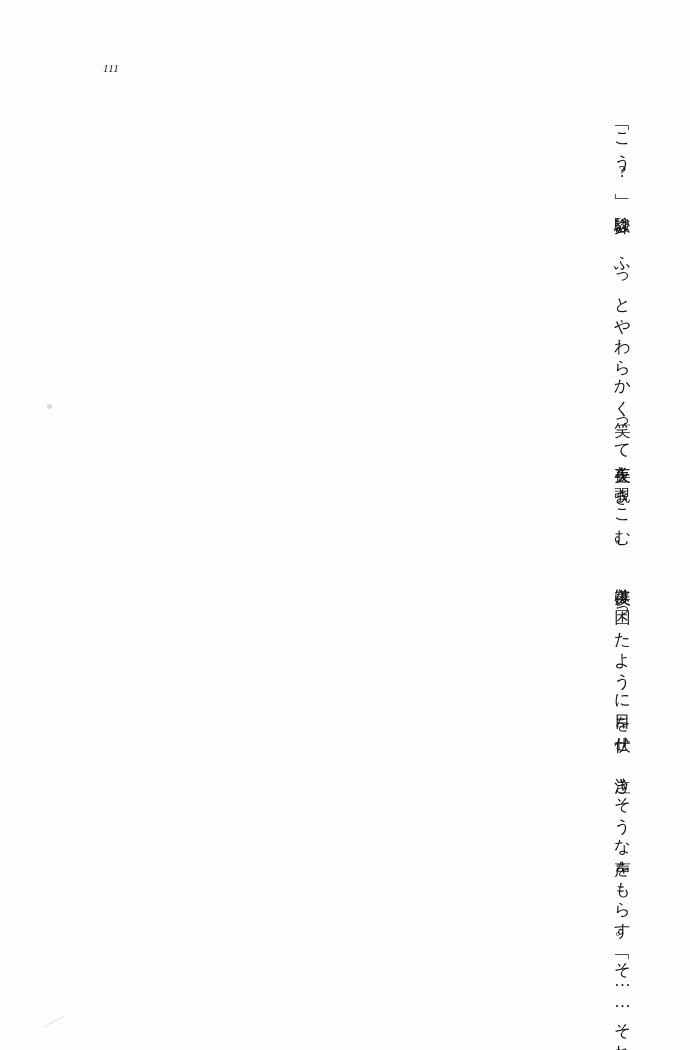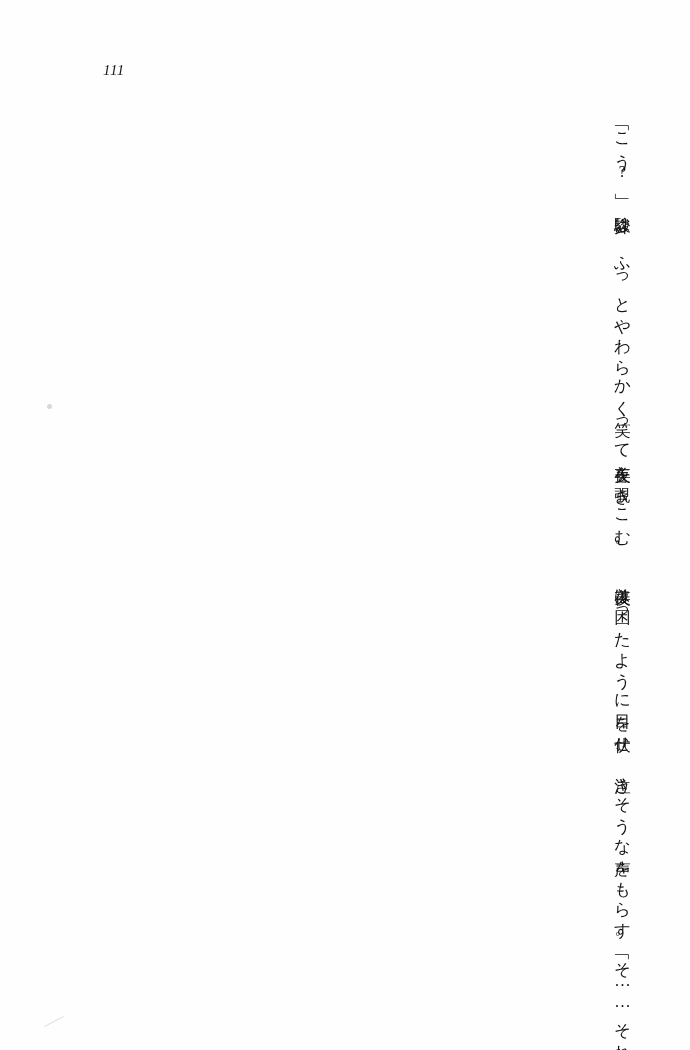--- a/index.html
+++ b/index.html
@@ -16,21 +16,21 @@
     width: 690px;
     height: 1050px;
     background: #fefefe;
     overflow: hidden;
   }
   
   #page-number {
     position: absolute;
     top: 62px;
     left: 103px;
-    font-size: 15px;
+    font-size: 11px;
     font-style: italic;
     font-family: "Liberation Serif", "DejaVu Serif", serif;
     color: #1a1a1a;
     letter-spacing: 0.5px;
   }
   
   #text-block {
     position: absolute;
     top: 120px;
     right: 60px;

